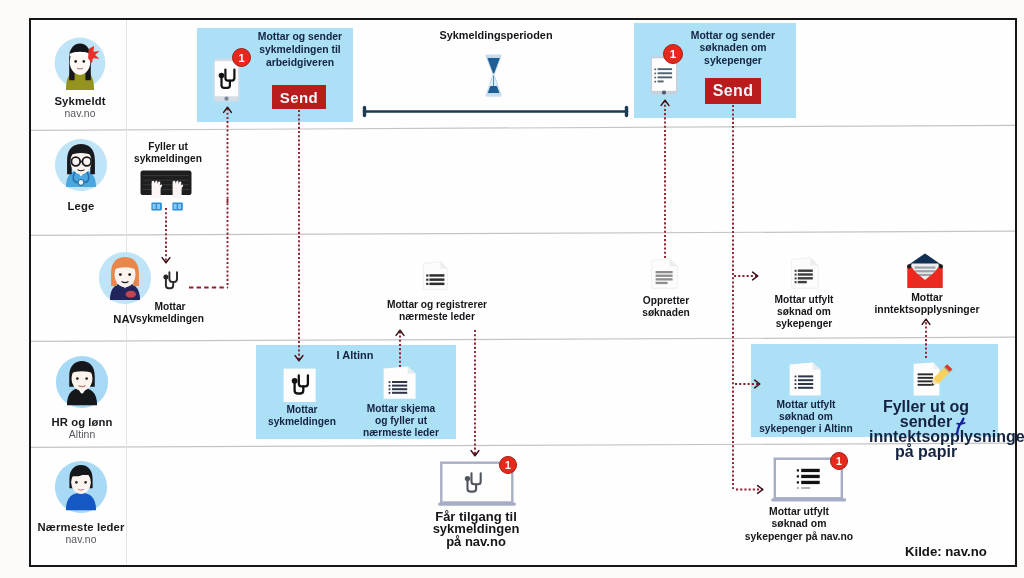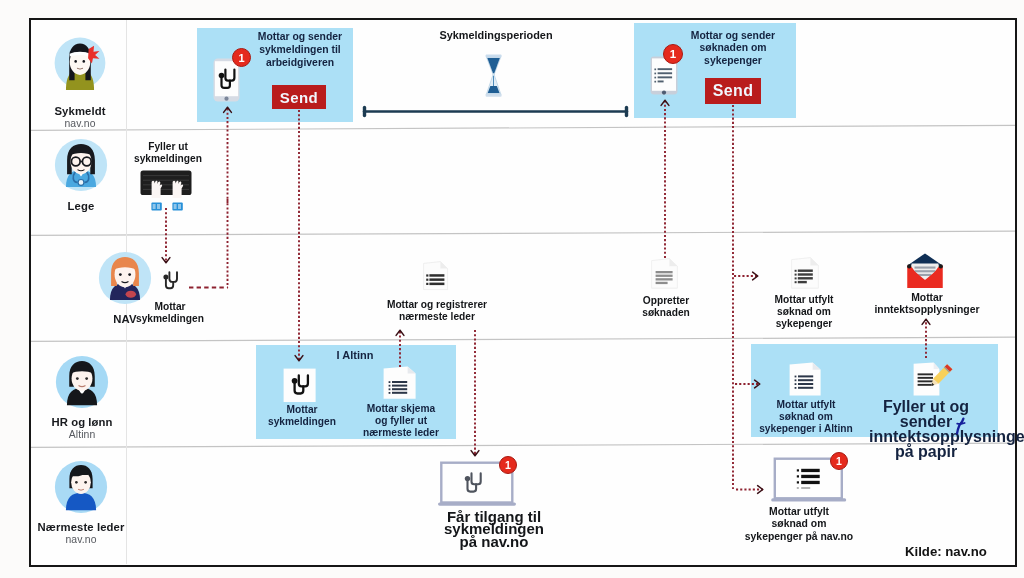--- a/index.html
+++ b/index.html
@@ -46,21 +46,21 @@
       <ellipse cx="50" cy="48" rx="19" ry="24" fill="#fdf8f3"></ellipse>
       <path d="M31 29 C37 21 63 21 69 29 L69 34 C60 29 40 29 31 34 Z" fill="#14161c"></path>
       <path d="M31 33 C40 28 60 28 69 33 L69 38 C60 34 40 34 31 38 Z" fill="#ffffff"></path>
       <circle cx="42" cy="47" r="2.4" fill="#14161c"></circle>
         <circle cx="57" cy="47" r="2.4" fill="#14161c"></circle>
       <path d="M45 60 Q50 63 55 60" stroke="#8a6a5e" stroke-width="1.7" fill="none" stroke-linecap="round"></path>
       <g fill="#e8302a">
           <path d="M66 24 L76 18 L75 29 L86 28 L78 35 L86 42 L74 41 L72 51 L65 41 Z"></path>
         </g>
     </svg>
-    <div class="av-name" style="margin-top:15px;">Sykmeldt</div>
+    <div class="av-name" style="margin-top:5px;">Sykmeldt</div>
     <div class="av-sub" style="margin-top:1px;">nav.no</div>
   </div>
 
   <div class="lane-av" style="left:31px;top:136px;">
     <svg width="58" height="58" viewBox="0 0 100 100" style="display:block;margin:0 auto;">
       <circle cx="50" cy="50" r="45" fill="#bfe4f7"></circle>
       <path d="M24 88 C24 66 35 58 50 58 C65 58 76 66 76 88 Z" fill="#4aa8e0"></path>
       <path d="M42 58 L50 70 L58 58 L54 56 L50 62 L46 56 Z" fill="#ffffff"></path>
       <path d="M26 42 C26 22 37 14 50 14 C63 14 74 22 74 42 L74 66 L66 66 L66 44 L34 44 L34 66 L26 66 Z" fill="#17191e"></path>
       <ellipse cx="50" cy="44" rx="18" ry="22" fill="#fdf3ee"></ellipse>
@@ -355,21 +355,21 @@
     <rect x="1" y="42.4" width="78" height="3.4" rx="1.7" fill="#a7adc7"></rect>
     <g stroke="#4f545e" stroke-width="2.1" fill="none" stroke-linecap="round" stroke-linejoin="round">
       <path d="M34.5 13.4 L34.5 21.4 Q34.5 24.2 37.1 24.2 L41.1 24.2 Q43.7 24.2 43.7 21.4 L43.7 13.4"></path>
       <path d="M39.1 24.2 L39.1 28.8 Q39.1 31.6 36.5 31.6 L33.2 31.6 Q30.5 31.6 30.5 28.8 L30.5 21"></path>
     </g>
     <circle cx="30.5" cy="18.6" r="2.7" fill="#4f545e"></circle>
   </svg>
   <div class="badge" style="left:499px;top:456px;width:18px;height:18px;font-size:10.5px;border:1.5px solid #a81a12;">
       <span>1</span>
     </div>
-  <div class="cap" style="left:420px;top:511px;width:148px;font-size:15px;line-height:12.4px;">Får tilgang til sykmeldingen
+  <div class="cap" style="left:402px;top:511px;width:148px;font-size:13px;line-height:12.4px;">Får tilgang til sykmeldingen
 på nav.no</div>
 
   <svg width="78" height="46" style="position:absolute;left:770px;top:456px;">
     <rect x="4.8" y="2.7" width="67" height="39.6" fill="none" stroke="#a7adc7" stroke-width="2.4"></rect>
     <rect x="1.2" y="42.3" width="75" height="3.2" rx="1.6" fill="#a7adc7"></rect>
     <g fill="#111111">
       <rect x="26.8" y="13.3" width="2.2" height="2.2"></rect>
         <rect x="31.2" y="12.8" width="18.5" height="3.3"></rect>
       <rect x="26.8" y="19.3" width="2.2" height="2.2"></rect>
         <rect x="31.2" y="18.8" width="18.5" height="3.3"></rect>

